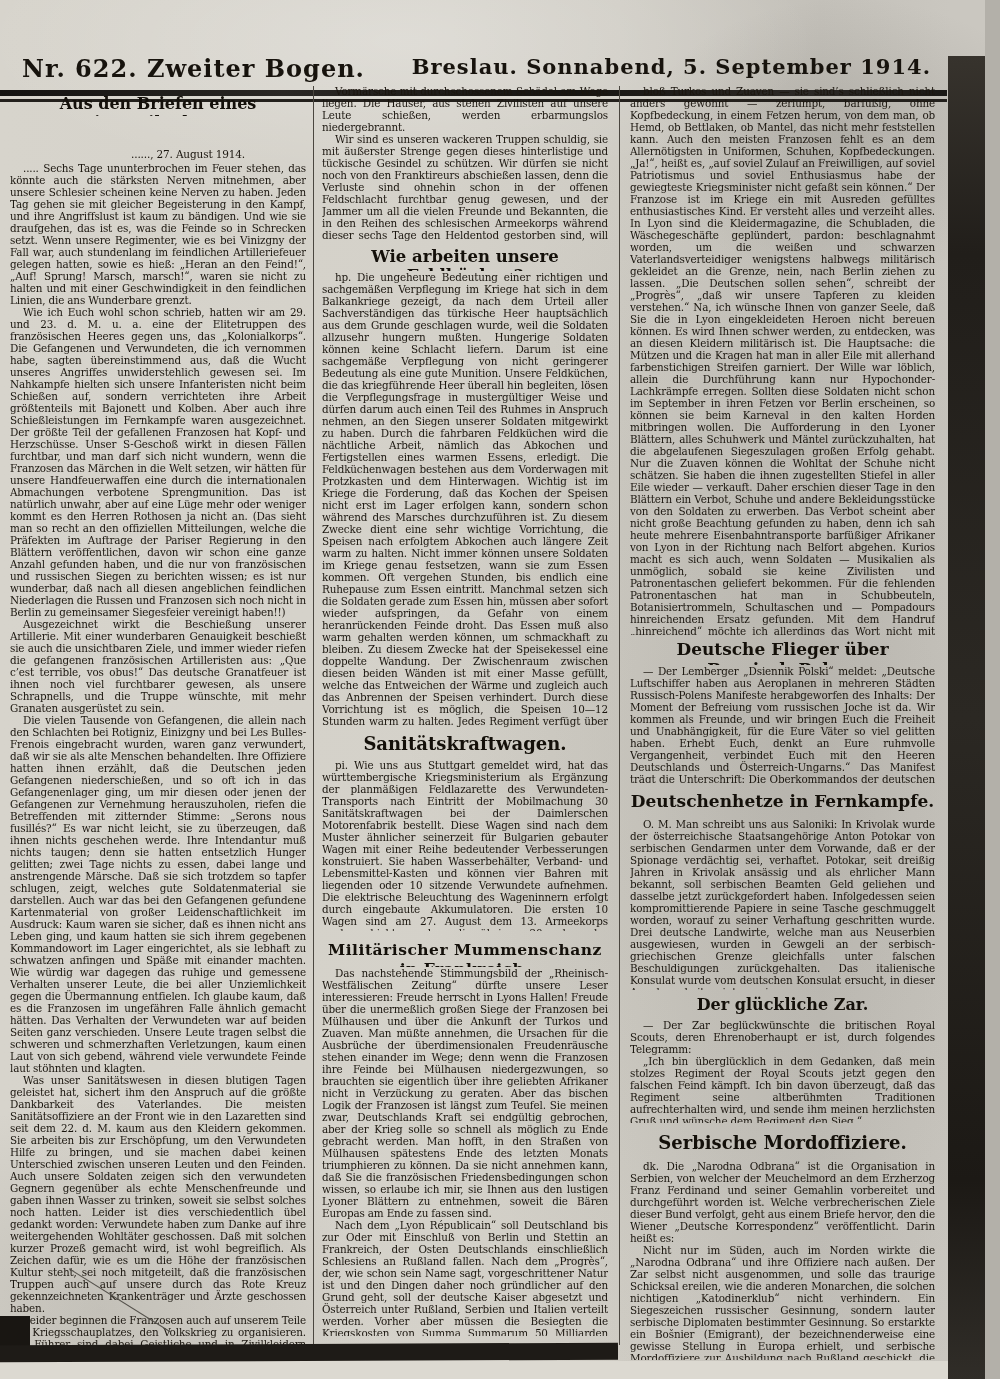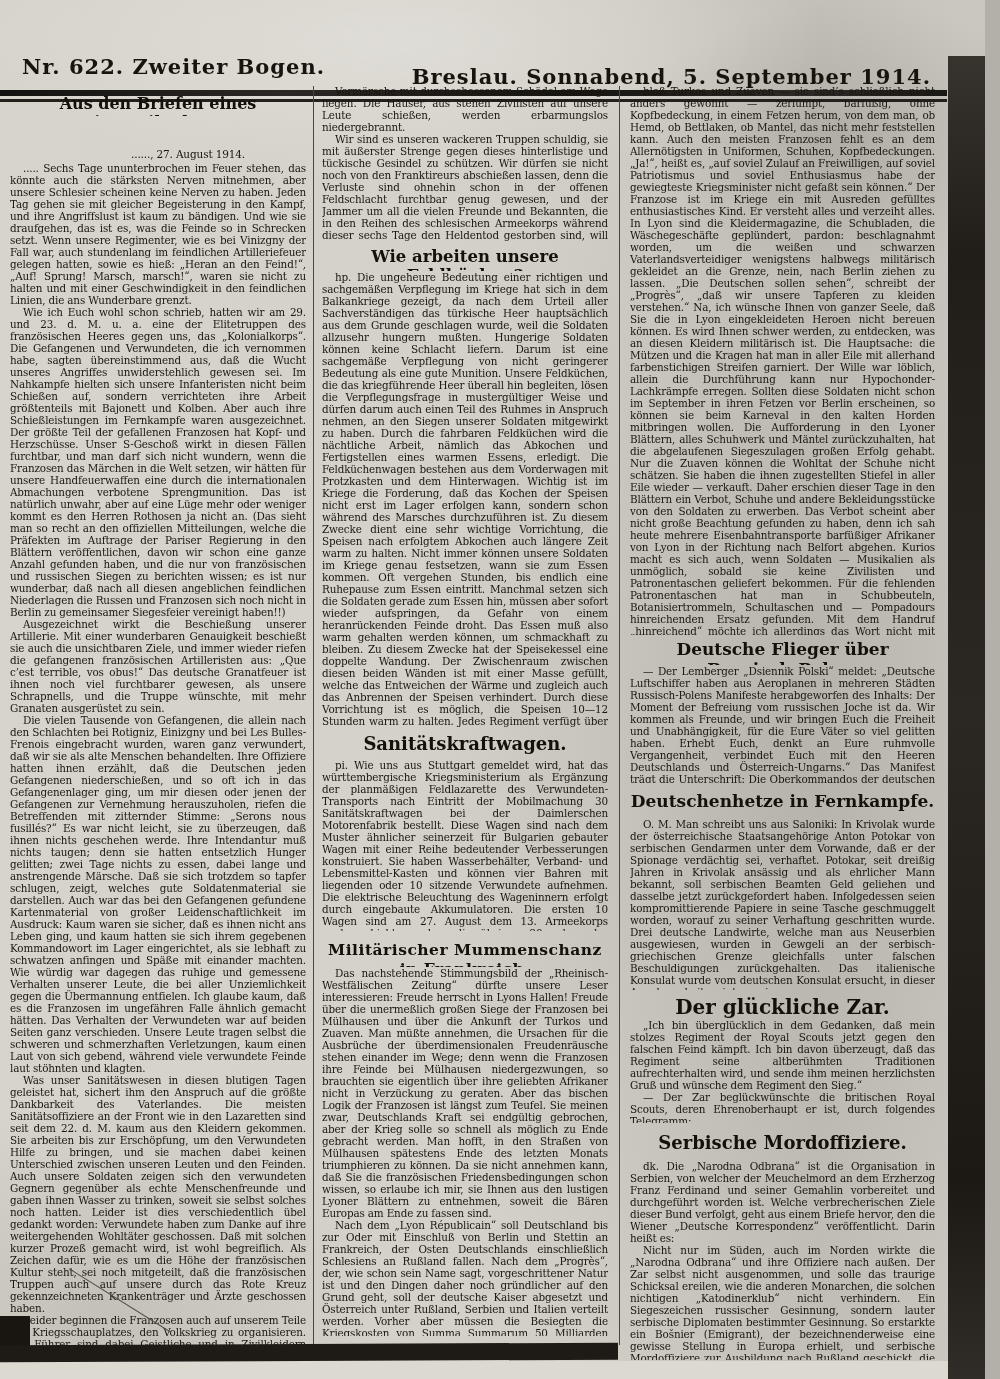--- a/index.html
+++ b/index.html
@@ -6,23 +6,23 @@
   body{width:1000px;height:1379px;background:#b7b4ad;font-family:"DejaVu Serif", serif;}
   #page{position:relative;width:1000px;height:1379px;overflow:hidden;
         background:linear-gradient(90deg,#d7d4cc 0%,#d4d1c9 45%,#cfccc4 62%,#c3c0b9 82%,#cac7c0 95%);}
   #page::before{content:"";position:absolute;inset:0;pointer-events:none;
         background:
           radial-gradient(ellipse 300px 200px at 85% 10%, rgba(90,88,82,.18), transparent 70%),
           radial-gradient(ellipse 500px 900px at 78% 55%, rgba(105,102,95,.15), transparent 75%),
           radial-gradient(ellipse 400px 300px at 10% 95%, rgba(120,117,110,.20), transparent 70%),
           radial-gradient(ellipse 600px 200px at 40% 3%, rgba(255,255,255,.25), transparent 70%);}
   .mast{position:absolute;top:48px;left:0;width:945px;height:40px;color:#17130d;}
-  .mast .issue{position:absolute;left:22px;top:6px;font-size:21px;font-weight:bold;letter-spacing:1px;text-align:center;}
+  .mast .issue{position:absolute;left:22px;top:6px;font-size:24px;font-weight:bold;letter-spacing:1px;text-align:center;}
   .mast .title{position:absolute;left:455px;top:2px;font-size:25px;font-weight:bold;letter-spacing:1px;}
-  .mast .pdate{position:absolute;right:14px;top:16px;font-size:21px;font-weight:bold;letter-spacing:1px;}
+  .mast .pdate{position:absolute;right:14px;top:6px;font-size:21px;font-weight:bold;letter-spacing:1px;}
   .hrule1{position:absolute;left:0;top:90px;width:947px;height:6px;background:linear-gradient(90deg,#141210,#2a2724 30%,#161411 60%,#2c2926 85%,#1a1815);}
   .hrule2{position:absolute;left:0;top:99px;width:947px;height:3px;background:#23201c;}
   .vrule{position:absolute;top:86px;width:1px;height:1259px;background:#4a463f;}
   .col{position:absolute;color:#1b160f;text-align:justify;}
   .col p{margin:0;text-indent:13px;}
   .body{font-size:10.4px;line-height:12px;overflow:hidden;letter-spacing:-0.15px;}
   .sect{overflow:hidden;}
   .ahead{font-weight:bold;text-align:center;overflow:hidden;color:#14100a;}
   .dateline{text-align:center;font-size:10.5px;padding-left:60px;margin-top:32px;}
   .band-right{position:absolute;left:948px;top:56px;width:37px;height:1323px;
@@ -86,24 +86,24 @@
         <p>bloß Turkos und Zuaven — sie sind’s schließlich nicht anders gewöhnt — zerlumpt, barfüßig, ohne Kopfbedeckung, in einem Fetzen herum, von dem man, ob Hemd, ob Bettlaken, ob Mantel, das nicht mehr feststellen kann. Auch den meisten Franzosen fehlt es an dem Allernötigsten in Uniformen, Schuhen, Kopfbedeckungen. „Ja!“, heißt es, „auf soviel Zulauf an Freiwilligen, auf soviel Patriotismus und soviel Enthusiasmus habe der gewiegteste Kriegsminister nicht gefaßt sein können.“ Der Franzose ist im Kriege ein mit Ausreden gefülltes enthusiastisches Kind. Er versteht alles und verzeiht alles. In Lyon sind die Kleidermagazine, die Schubladen, die Wäschegeschäfte geplündert, pardon: beschlagnahmt worden, um die weißen und schwarzen Vaterlandsverteidiger wenigstens halbwegs militärisch gekleidet an die Grenze, nein, nach Berlin ziehen zu lassen. „Die Deutschen sollen sehen“, schreibt der „Progrès“, „daß wir unsere Tapferen zu kleiden verstehen.“ Na, ich wünsche Ihnen von ganzer Seele, daß Sie die in Lyon eingekleideten Heroen nicht bereuen können. Es wird Ihnen schwer werden, zu entdecken, was an diesen Kleidern militärisch ist. Die Hauptsache: die Mützen und die Kragen hat man in aller Eile mit allerhand farbenstichigen Streifen garniert. Der Wille war löblich, allein die Durchführung kann nur Hypochonder-Lachkrämpfe erregen. Sollten diese Soldaten nicht schon im September in ihren Fetzen vor Berlin erscheinen, so können sie beim Karneval in den kalten Horden mitbringen wollen. Die Aufforderung in den Lyoner Blättern, alles Schuhwerk und Mäntel zurückzuhalten, hat die abgelaufenen Siegeszulagen großen Erfolg gehabt. Nur die Zuaven können die Wohltat der Schuhe nicht schätzen. Sie haben die ihnen zugestellten Stiefel in aller Eile wieder — verkauft. Daher erschien dieser Tage in den Blättern ein Verbot, Schuhe und andere Bekleidungsstücke von den Soldaten zu erwerben. Das Verbot scheint aber nicht große Beachtung gefunden zu haben, denn ich sah heute mehrere Eisenbahntransporte barfüßiger Afrikaner von Lyon in der Richtung nach Belfort abgehen. Kurios macht es sich auch, wenn Soldaten — Musikalien als unmöglich, sobald sie keine Zivilisten und Patronentaschen geliefert bekommen. Für die fehlenden Patronentaschen hat man in Schubbeuteln, Botanisiertrommeln, Schultaschen und — Pompadours hinreichenden Ersatz gefunden. Mit dem Handruf „hinreichend“ möchte ich allerdings das Wort nicht mit Zeuge legen. Denn hier in Lyon warten noch an 80 000 Mann auf die Einkleidung in ihren Faschingsgewändern. Ich würde es gar nicht wundern, wenn Reservisten in Bratenrock mit roten Hosen gar nach dem gewagt würden. Es ist nämlich eine große Anzahl Herren aus den besseren Ständen nur drei Wochen in ihren Festtagsgewändern, in der höheren Erwartung, in kürzester Weile uniformiert und gegen die Grenze geschoben zu werden. Nun stolzieren sie in ihren Gehröcken auf und ab und schimpfen auf die Regierung, auf den Kriegsminister. Mit all dem Räsonnieren aber kommen sie nicht zu ihren Uniformen.</p>
       </div>
     <div class="ahead" style="font-size:17px;height:26px;padding-top:4px">Deutsche Flieger über Russisch-Polen.</div>
     <div class="body sect" style="height:118px">
         <p>— Der Lemberger „Dsiennik Polski“ meldet: „Deutsche Luftschiffer haben aus Aeroplanen in mehreren Städten Russisch-Polens Manifeste herabgeworfen des Inhalts: Der Moment der Befreiung vom russischen Joche ist da. Wir kommen als Freunde, und wir bringen Euch die Freiheit und Unabhängigkeit, für die Eure Väter so viel gelitten haben. Erhebt Euch, denkt an Eure ruhmvolle Vergangenheit, verbindet Euch mit den Heeren Deutschlands und Österreich-Ungarns.“ Das Manifest trägt die Unterschrift: Die Oberkommandos der deutschen und österreichisch-ungarischen Armeen.</p>
       </div>
     <div class="ahead" style="font-size:17px;height:27px;padding-top:8px">Deutschenhetze in Fernkampfe.</div>
     <div class="body sect" style="height:172px">
         <p>O. M. Man schreibt uns aus Saloniki: In Krivolak wurde der österreichische Staatsangehörige Anton Potokar von serbischen Gendarmen unter dem Vorwande, daß er der Spionage verdächtig sei, verhaftet. Potokar, seit dreißig Jahren in Krivolak ansässig und als ehrlicher Mann bekannt, soll serbischen Beamten Geld geliehen und dasselbe jetzt zurückgefordert haben. Infolgedessen seien kompromittierende Papiere in seine Tasche geschmuggelt worden, worauf zu seiner Verhaftung geschritten wurde. Drei deutsche Landwirte, welche man aus Neuserbien ausgewiesen, wurden in Gewgeli an der serbisch-griechischen Grenze gleichfalls unter falschen Beschuldigungen zurückgehalten. Das italienische Konsulat wurde vom deutschen Konsulat ersucht, in dieser Angelegenheit zu intervenieren.</p>
       </div>
-    <div class="ahead" style="font-size:20px;height:24px;padding-top:5px">Der glückliche Zar.</div>
+    <div class="ahead" style="font-size:16px;height:24px;padding-top:5px">Der glückliche Zar.</div>
     <div class="body sect" style="height:104px">
+        <p>— Der Zar beglückwünschte die britischen Royal Scouts, deren Ehrenoberhaupt er ist, durch folgendes Telegramm:</p>
         <p>„Ich bin überglücklich in dem Gedanken, daß mein stolzes Regiment der Royal Scouts jetzt gegen den falschen Feind kämpft. Ich bin davon überzeugt, daß das Regiment seine altberühmten Traditionen aufrechterhalten wird, und sende ihm meinen herzlichsten Gruß und wünsche dem Regiment den Sieg.“</p>
-        <p>— Der Zar beglückwünschte die britischen Royal Scouts, deren Ehrenoberhaupt er ist, durch folgendes Telegramm:</p>
       </div>
     <div class="ahead" style="font-size:18px;height:28px;padding-top:9px">Serbische Mordoffiziere.</div>
     <div class="body sect" style="height:200px">
         <p>dk. Die „Narodna Odbrana“ ist die Organisation in Serbien, von welcher der Meuchelmord an dem Erzherzog Franz Ferdinand und seiner Gemahlin vorbereitet und durchgeführt worden ist. Welche verbrecherischen Ziele dieser Bund verfolgt, geht aus einem Briefe hervor, den die Wiener „Deutsche Korrespondenz“ veröffentlicht. Darin heißt es:</p>
         <p>Nicht nur im Süden, auch im Norden wirkte die „Narodna Odbrana“ und ihre Offiziere nach außen. Der Zar selbst nicht ausgenommen, und solle das traurige Schicksal ereilen, wie die anderen Monarchen, die solchen nichtigen „Katodinerklub“ nicht verhindern. Ein Siegeszeichen russischer Gesinnung, sondern lauter serbische Diplomaten bestimmter Gesinnung. So erstarkte ein Bošnier (Emigrant), der bezeichnenderweise eine gewisse Stellung in Europa erhielt, und serbische Mordoffiziere zur Ausbildung nach Rußland geschickt, die ihnen eine Möglichkeit finden würden, den</p>
       </div>
   </div>
 
   <div class="bottom-margin"></div>
   <div class="band-right-edge"></div>

